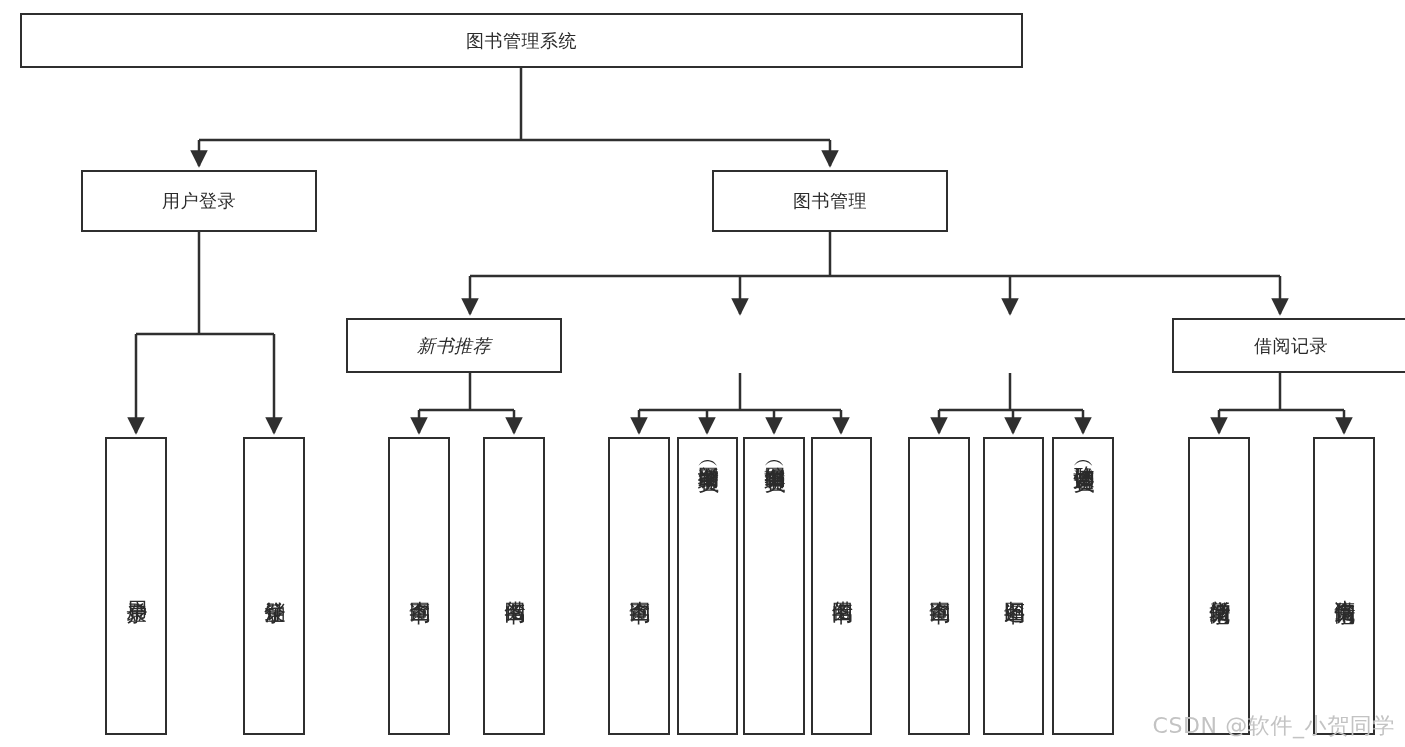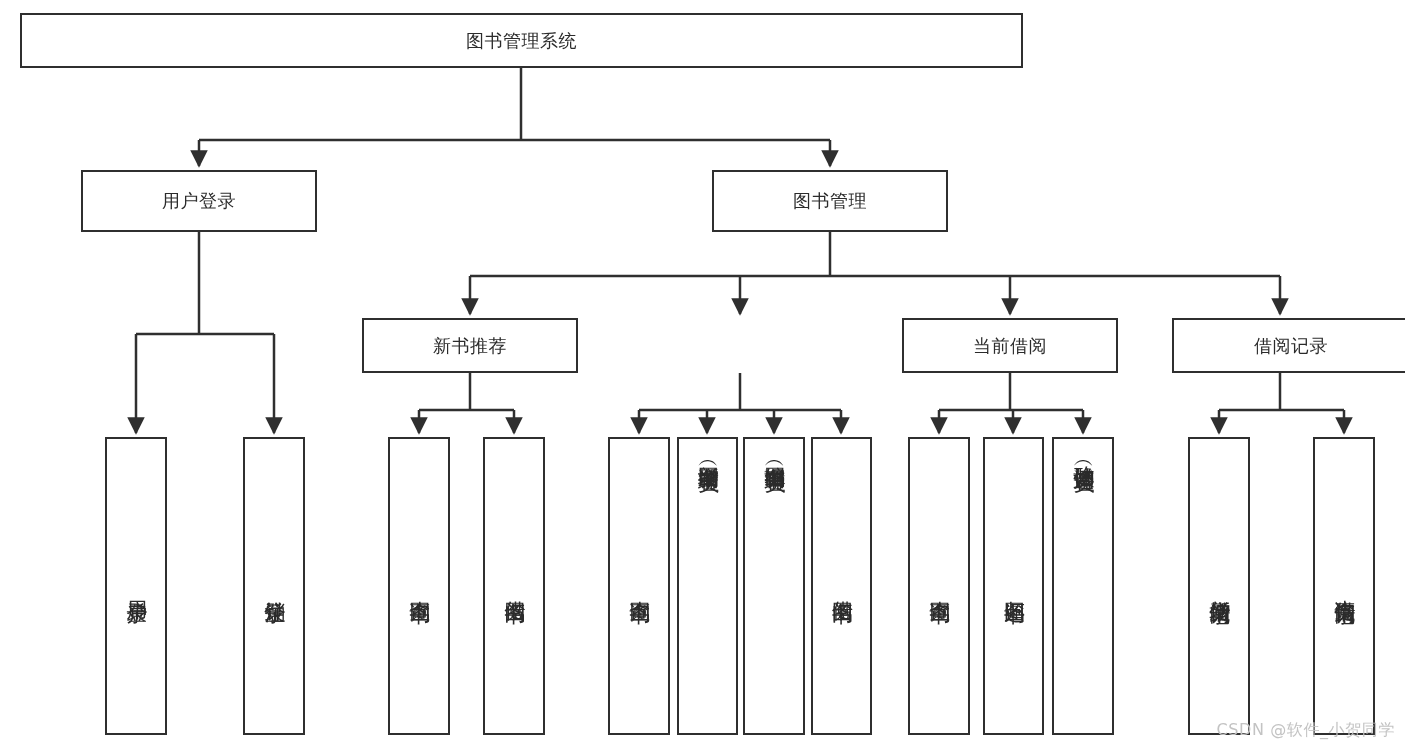--- a/index.html
+++ b/index.html
@@ -57,21 +57,21 @@
   }
   
   .node-v.center {
     align-items: center;
     padding-top: 0;
   }
   .watermark {
     position: absolute;
     right: 10px;
     bottom: 6px;
-    font-size: 16px;
+    font-size: 22px;
     color: #c3c3c3;
     letter-spacing: 0.6px;
     white-space: nowrap;
     margin-top: 16px;
   }
 </style>
 </head>
 <body>
 
 <div id="canvas" style="background: rgb(255, 255, 255);">
@@ -130,25 +130,22 @@
       <span>图书管理系统</span>
     </div>
 
   <div class="node node-h" id="n-l2-0" style="left: 81px; top: 170px; width: 236px; height: 62px; border-color: rgb(47, 47, 47); color: rgb(43, 43, 43);">
       <span>用户登录</span>
     </div>
   <div class="node node-h" id="n-l2-1" style="left: 712px; top: 170px; width: 236px; height: 62px; border-color: rgb(47, 47, 47); color: rgb(43, 43, 43);">
       <span>图书管理</span>
     </div>
 
-  <div class="node node-h" id="n-l3-0" style="left: 362px; top: 318px; width: 216px; height: 55px; border-color: rgb(47, 47, 47); color: rgb(43, 43, 43);">
+  <div class="node node-h" id="n-l3-0" style="left: 346px; top: 318px; width: 216px; height: 55px; border-color: rgb(47, 47, 47); color: rgb(43, 43, 43); font-style: italic;">
       <span>新书推荐</span>
-    </div>
-  <div class="node node-h" id="n-l3-2" style="left: 902px; top: 318px; width: 216px; height: 55px; border-color: rgb(47, 47, 47); color: rgb(43, 43, 43);">
-      <span>当前借阅</span>
     </div>
   <div class="node node-h" id="n-l3-3" style="left: 1172px; top: 318px; width: 238px; height: 55px; border-color: rgb(47, 47, 47); color: rgb(43, 43, 43);">
       <span>借阅记录</span>
     </div>
 
   <div class="node node-v center" id="n-lf-0" style="left: 105px; top: 437px; width: 62px; height: 298px; border-color: rgb(47, 47, 47); color: rgb(43, 43, 43);">
       <span class="vtext">用户登录</span>
     </div>
   <div class="node node-v center" id="n-lf-1" style="left: 243px; top: 437px; width: 62px; height: 298px; border-color: rgb(47, 47, 47); color: rgb(43, 43, 43);">
       <span class="vtext">注销登录</span>

